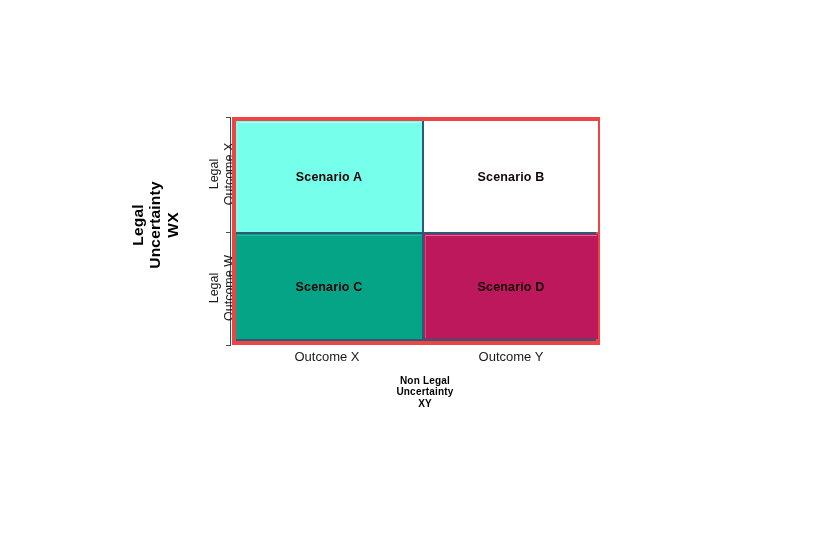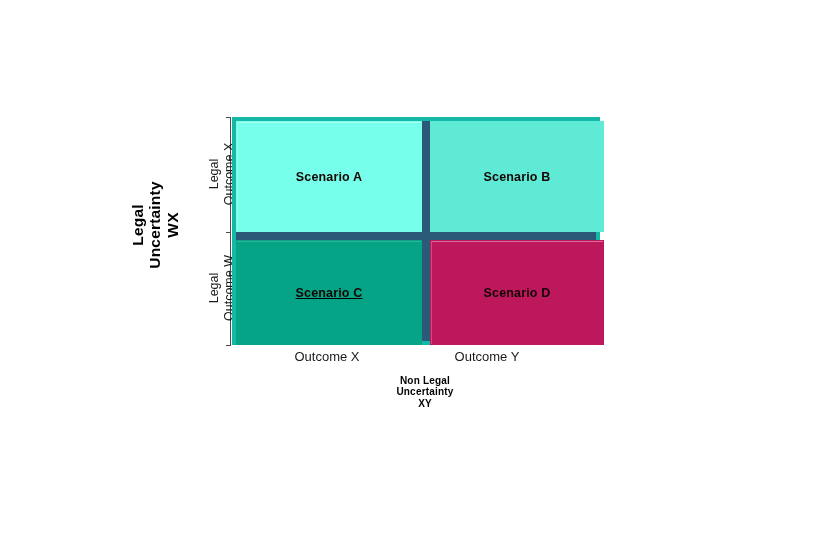--- a/index.html
+++ b/index.html
@@ -102,44 +102,44 @@
   #y-tick-lower { left: 165px; top: 266px; }
 
   
   #matrix {
     position: absolute;
     left: 232px;
     top: 117px;
     width: 368px;
     height: 228px;
     box-sizing: border-box;
-    border: 4px solid #14b8a6;
+    border: 4px solid #ef4444;
     background: #2b5a78;
     display: grid;
     grid-template-columns: 186px 174px;
     grid-template-rows: 111px 105px;
-    gap: 8px;
+    gap: 2px;
   }
   .cell {
     position: relative;
     display: flex;
     align-items: center;
     justify-content: center;
     box-sizing: border-box;
   }
   .cell .cell-label {
     font-size: 12.5px;
     font-weight: bold;
     color: #140505;
     letter-spacing: 0.15px;
     text-align: center;
   }
   #cell-a { background: #76ffea; }
-  #cell-b { background: #5eead4; }
-  #cell-c { background: #06a486; text-decoration: underline; }
+  #cell-b { background: #ffffff; }
+  #cell-c { background: #06a486; }
   #cell-d { background: #be185d; }
 
   
   #cell-a::after, #cell-d::after {
     content: "";
     position: absolute;
     left: 1px; top: 1px; right: 1px; bottom: 1px;
     border-top: 1px solid rgba(255,255,255,0.38);
     border-left: 1px solid rgba(255,255,255,0.22);
     pointer-events: none;
@@ -160,21 +160,21 @@
     display: flex;
     align-items: center;
     justify-content: center;
     text-align: right;
   }
   .x-tick-label .txt {
     font-size: 13px;
     color: #1a1a1a;
   }
   #x-tick-left  { left: 232px; width: 190px; }
-  #x-tick-right { left: 398px; width: 178px; }
+  #x-tick-right { left: 422px; width: 178px; }
 
   
   #x-axis-title {
     position: absolute;
     left: 280px;
     top: 375px;
     width: 290px;
     text-align: center;
   }
   #x-axis-title .txt {

